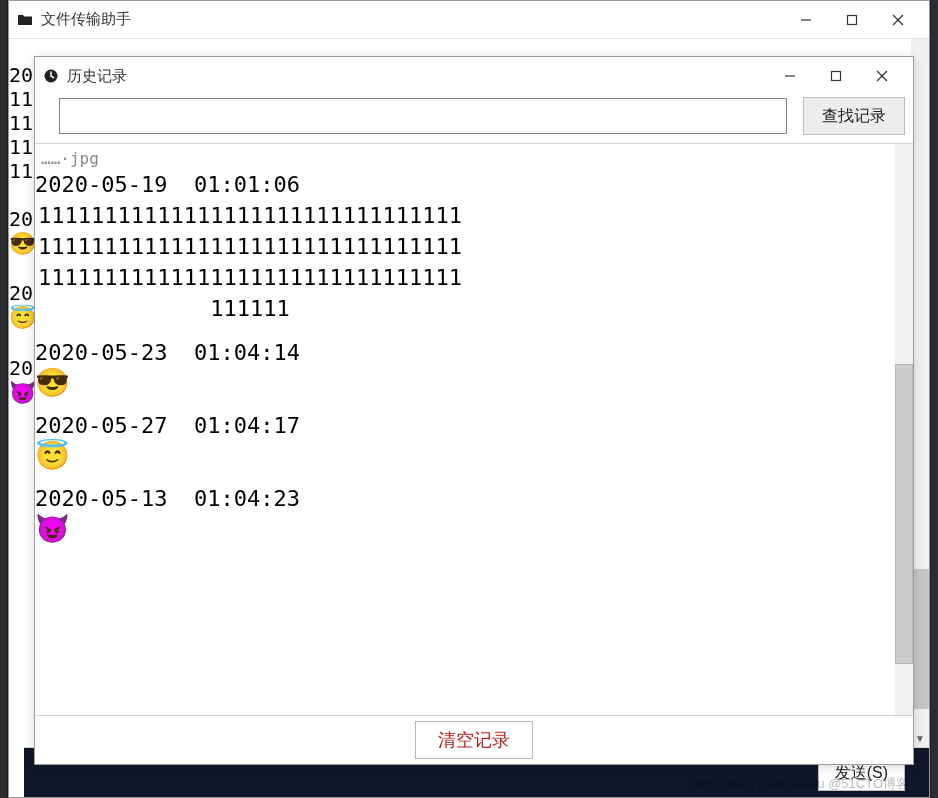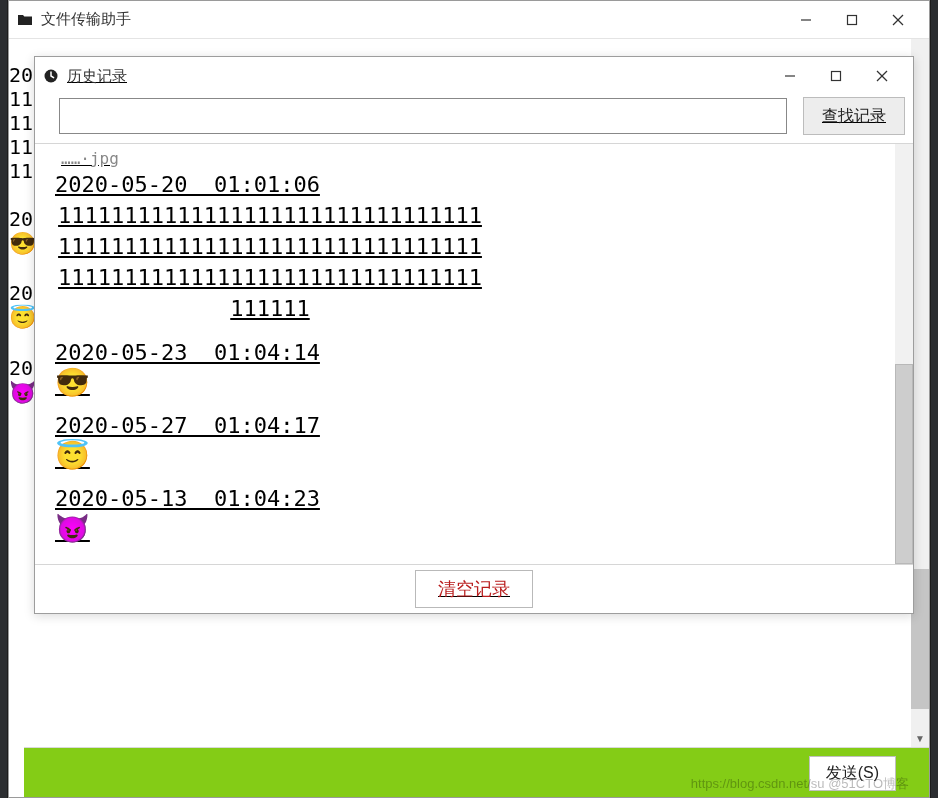--- a/index.html
+++ b/index.html
@@ -69,50 +69,49 @@
     background: #c5c5c5; margin-bottom: 20px;
   }
   .bg-arrow {
     width: 100%; height: 18px;
     display: flex; align-items: center; justify-content: center;
     background: #f0f0f0; color: #666; font-size: 10px;
   }
 
   .send-bar {
     position: absolute; left: 0; right: 0; bottom: -2px;
-    height: 52px; background: #84cc16;
+    height: 52px; background: #0f172a;
     border-top: 1px solid #d9d9d9;
     display: flex; justify-content: flex-end; align-items: center;
-    padding-right: 33px;
+    padding-right: 24px;
     margin-left: 15px;
   }
   .send-btn {
     background: #fff; border: 1px solid #bfbfbf;
     padding: 6px 16px; font-size: 16px; color: #222;
     cursor: pointer;
   }
 
   .watermark {
     position: absolute; right: 20px; bottom: 4px;
     font-size: 13px; color: rgba(0,0,0,.28);
     pointer-events: none;
   }
 
   .emoji-small { font-size: 22px; }
 
   
   .history-dialog {
     position: absolute;
     left: 34px; top: 56px;
-    width: 880px; height: 558px;
+    width: 880px; height: 709px;
     background: #fff;
     border: 1px solid #9d9d9d;
     display: flex; flex-direction: column;
     box-shadow: 0 2px 10px rgba(0,0,0,.15);
-    text-decoration: underline;
   }
   .history-dialog .titlebar { border-bottom: none; }
   .search-row {
     display: flex; align-items: center;
     padding: 2px 8px 8px 24px;
     gap: 16px;
     border-bottom: 1px solid #d6d6d6;
   }
   .search-input {
     flex: 1; height: 36px;
@@ -126,21 +125,21 @@
     font-size: 16px; cursor: pointer; color: #222;
   }
 
   .history-body {
     flex: 1; overflow: hidden; position: relative;
     border-bottom: 1px solid #d6d6d6;
     display: flex;
   }
   .history-scroll {
     flex: 1; overflow: hidden;
-    padding: 4px 8px 8px 20px;
+    padding: 4px 8px 8px 0;
     font-family: "SimSun", monospace;
     font-size: 22px;
     line-height: 1.4;
     color: #000;
   }
   .entry { margin-bottom: 14px; }
   .entry .ts { white-space: pre; }
   .entry .body { white-space: pre-wrap; word-break: break-all; max-width: 430px; text-align: center; }
   .entry .body-emoji { font-size: 28px; line-height: 1; }
 
@@ -263,21 +262,21 @@
   <div class="search-row">
     <input class="search-input" placeholder="" style="">
     <button class="search-btn">查找记录</button>
   </div>
 
   <div class="history-body">
     <div class="history-scroll" id="history-scroll">
       <div class="cut-top">……·jpg</div>
 
     <div class="entry">
-          <div class="ts">2020-05-20  01:01:06</div>
+          <div class="ts">2020-05-19  01:01:06</div>
           <div class="body">111111111111111111111111111111111111111111111111111111111111111111111111111111111111111111111111111111</div>
         </div>
         <div class="entry">
           <div class="ts">2020-05-23  01:04:14</div>
           <div class="body-emoji">😎</div>
         </div>
         <div class="entry">
           <div class="ts">2020-05-27  01:04:17</div>
           <div class="body-emoji">😇</div>
         </div>

